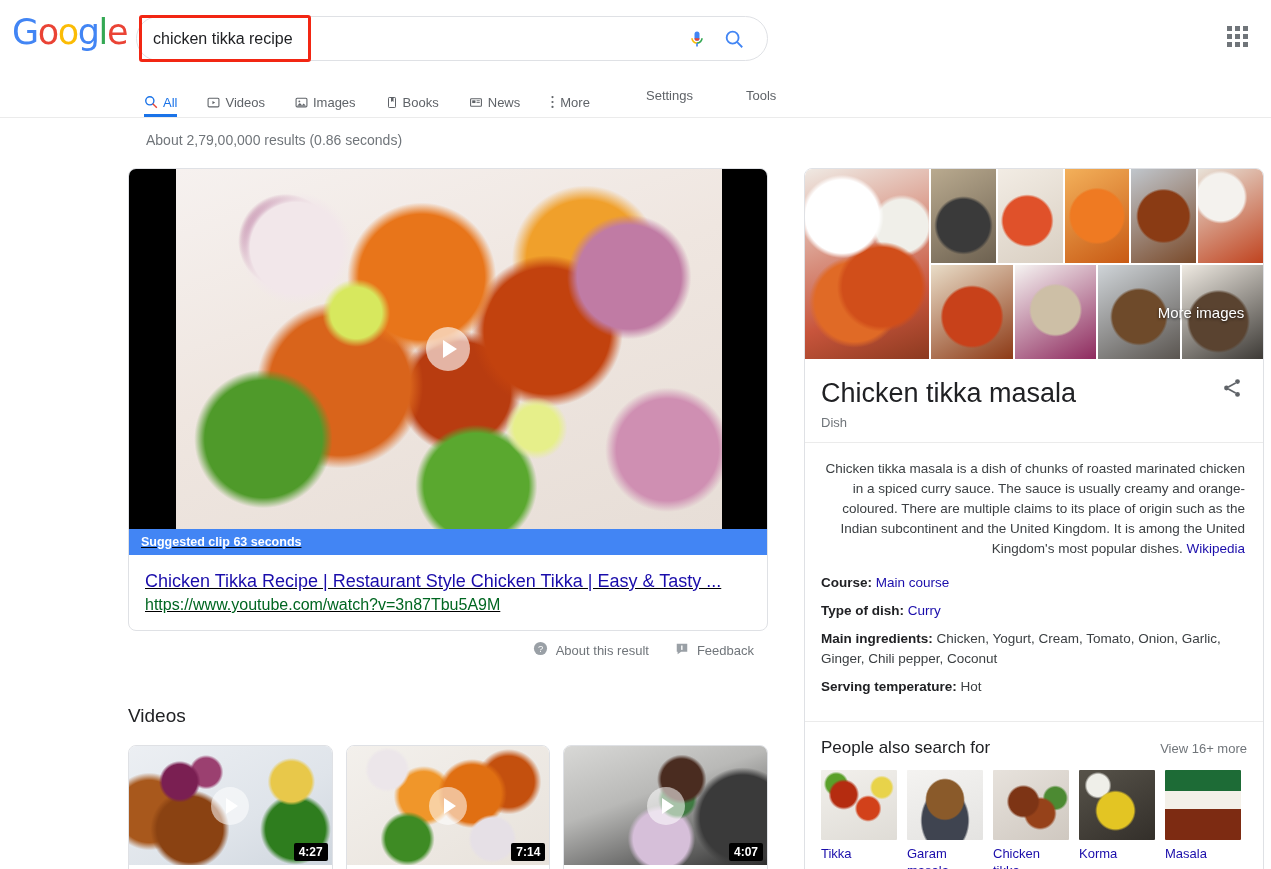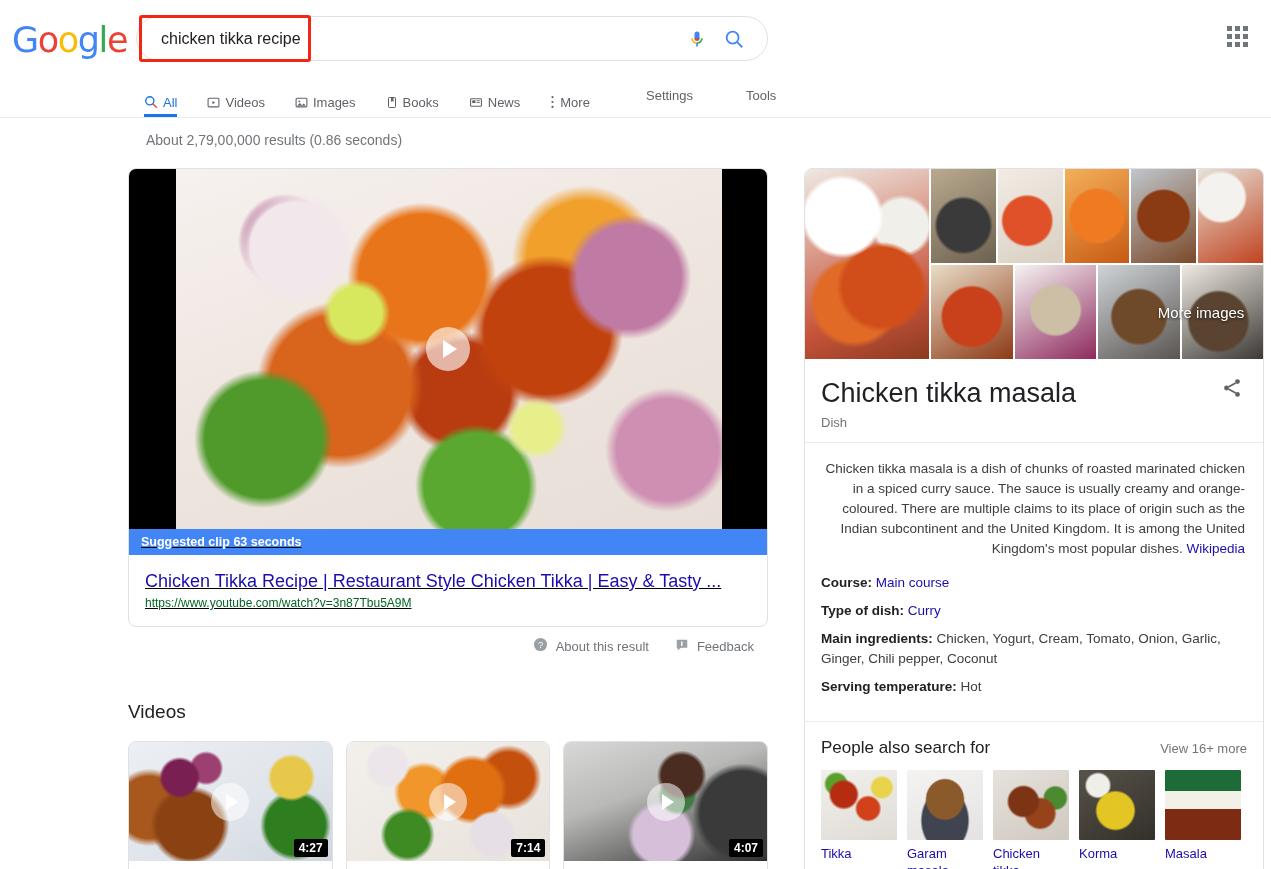--- a/index.html
+++ b/index.html
@@ -13,21 +13,21 @@
   .page { position: relative; width: 1271px; height: 869px; background: #fff; }
 
   
   .header {
     position: relative;
     height: 78px;
     background: #fff;
   }
   .logo {
     position: absolute;
-    left: 12px; top: 22px;
+    left: 12px; top: 14px;
     font-size: 35px;
     letter-spacing: -1.4px;
     font-family: "DejaVu Sans", sans-serif;
     font-weight: 400;
     line-height: 36px;
     user-select: none;
   }
   .logo span { display: inline-block; }
 
   .searchbox {
@@ -38,21 +38,21 @@
     border-radius: 24px;
     background: #fff;
     display: flex;
     align-items: center;
   }
   .search-input {
     border: none; outline: none;
     background: transparent;
     flex: 1;
     height: 42px;
-    margin-left: 22px;
+    margin-left: 14px;
     font-size: 16px;
     font-family: "Liberation Sans", sans-serif;
     color: #202124;
   }
   .search-icons { display: flex; align-items: center; gap: 16px; padding-right: 22px; }
   .icon-btn { cursor: pointer; display: flex; align-items: center; justify-content: center; }
 
   
   .annotation-box {
     position: absolute;
@@ -193,21 +193,21 @@
     line-height: 14px;
   }
   .video-meta { padding: 14px 16px 16px 16px; }
   .video-title {
     color: #1a0dab;
     font-size: 18px;
     line-height: 24px;
     cursor: pointer;
     margin-bottom: 3px;
   }
-  .video-url { color: #006621; font-size: 12px; }
+  .video-url { color: #006621; font-size: 16px; }
 
   .result-footer {
     display: flex;
     justify-content: flex-end;
     align-items: center;
     gap: 26px;
     margin-top: 10px;
     padding-right: 14px;
     font-size: 13px;
     color: #70757a;

